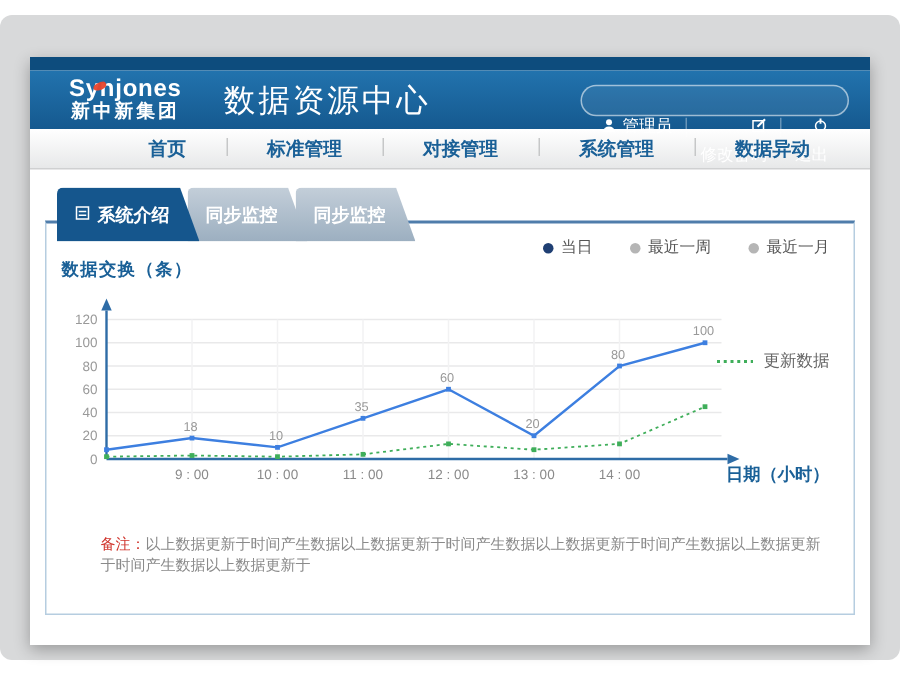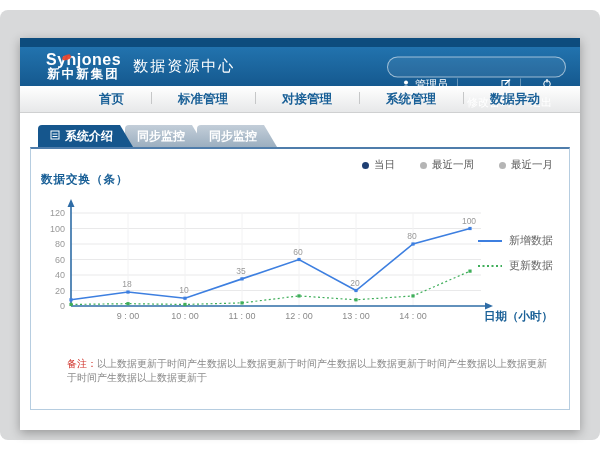--- a/index.html
+++ b/index.html
@@ -22,21 +22,21 @@
     display:flex; align-items:center; position:relative; padding-left:26px;
   }
   .logo { text-align:center; line-height:1.05; position:relative; }
   .logo-en { color:#fff; font-size:16px; font-weight:bold; letter-spacing:.5px; display:block; }
   .logo-swoosh {
     position:absolute; left:16px; top:3px; width:9px; height:5px;
     background:#e8452c; border-radius:60% 40% 50% 50%; transform:rotate(-18deg);
     opacity:.95;
   }
   .logo-cn { color:#fff; font-size:12.5px; font-weight:bold; letter-spacing:2px; display:block; }
-  .app-title { color:#fff; font-size:15px; letter-spacing:2px; margin-left:12px; }
+  .app-title { color:#fff; font-size:21px; letter-spacing:2px; margin-left:28px; }
   .user-pill {
     position:absolute; right:14px; top:50%; transform:translateY(-50%);
     height:21px; display:flex; align-items:center;
     border:1px solid rgba(255,255,255,.55); border-radius:11px;
     background:rgba(255,255,255,.07); padding:0 4px;
   }
   .user-item {
     display:flex; align-items:flex-end; gap:4px; color:#fff; font-size:11px;
     padding:0 9px; height:13px; cursor:pointer;margin-top:36px;
   }
@@ -47,21 +47,21 @@
   }
   .nav-item {
     color:#1a6097; font-size:12.5px; font-weight:bold; padding:0 27px;
     position:relative; cursor:pointer; white-space:nowrap;
   }
   .nav-item + .nav-item::before {
     content:""; position:absolute; left:0; top:1px; width:1px; height:12px; background:#c6c7c8;
   }
   .tabs-row { margin-top:12px; padding-left:18px; display:flex; height:22px; position:relative; }
   .tab {
-    height:22px; display:flex; align-items:center; gap:5px;
+    height:36px; display:flex; align-items:center; gap:5px;
     color:#fff; font-size:12px; font-weight:bold; padding:0 20px 0 12px;
     clip-path:polygon(0 0, calc(100% - 13px) 0, 100% 100%, 0 100%);
     border-radius:4px 0 0 0; cursor:pointer; white-space:nowrap;
   }
   .tab.active { background:#15568d; z-index:2; }
   .tab.inactive { background:linear-gradient(#c3ced9,#9cafc0); margin-left:-8px; z-index:1; }
   .panel {
     position:absolute; left:10px; top:109px; width:540px; height:263px;
     background:#fff; border:1px solid #b6cde0; border-top:2px solid #4f7dab;
   }
@@ -214,26 +214,20 @@
           <rect x="199.4" y="110.30000000000001" width="3.2" height="3.2" fill="#3fae5a"></rect>
           <rect x="256.4" y="103.325" width="3.2" height="3.2" fill="#3fae5a"></rect>
           <rect x="313.4" y="107.2" width="3.2" height="3.2" fill="#3fae5a"></rect>
           <rect x="370.4" y="103.325" width="3.2" height="3.2" fill="#3fae5a"></rect>
           <rect x="427.4" y="78.525" width="3.2" height="3.2" fill="#3fae5a"></rect>
         </svg>
     </div>
     <div class="series-legend">
         <div class="legend-entry">
           <svg width="24" height="6">
-            <line x1="0" y1="3" x2="24" y2="3" stroke="#3d7fe0" stroke-width="2"></line>
-          </svg>
-          <span class="legend-label">新增数据</span>
-        </div>
-        <div class="legend-entry">
-          <svg width="24" height="6">
             <line x1="0" y1="3" x2="24" y2="3" stroke="#3fae5a" stroke-width="2" stroke-dasharray="2,2.5"></line>
           </svg>
           <span class="legend-label">更新数据</span>
         </div>
       </div>
     <div class="xlabel">日期（小时）</div>
     <div class="note">
       <span class="note-label">备注：</span><span>以上数据更新于时间产生数据以上数据更新于时间产生数据以上数据更新于时间产生数据以上数据更新于时间产生数据以上数据更新于</span>
     </div>
   </div>

